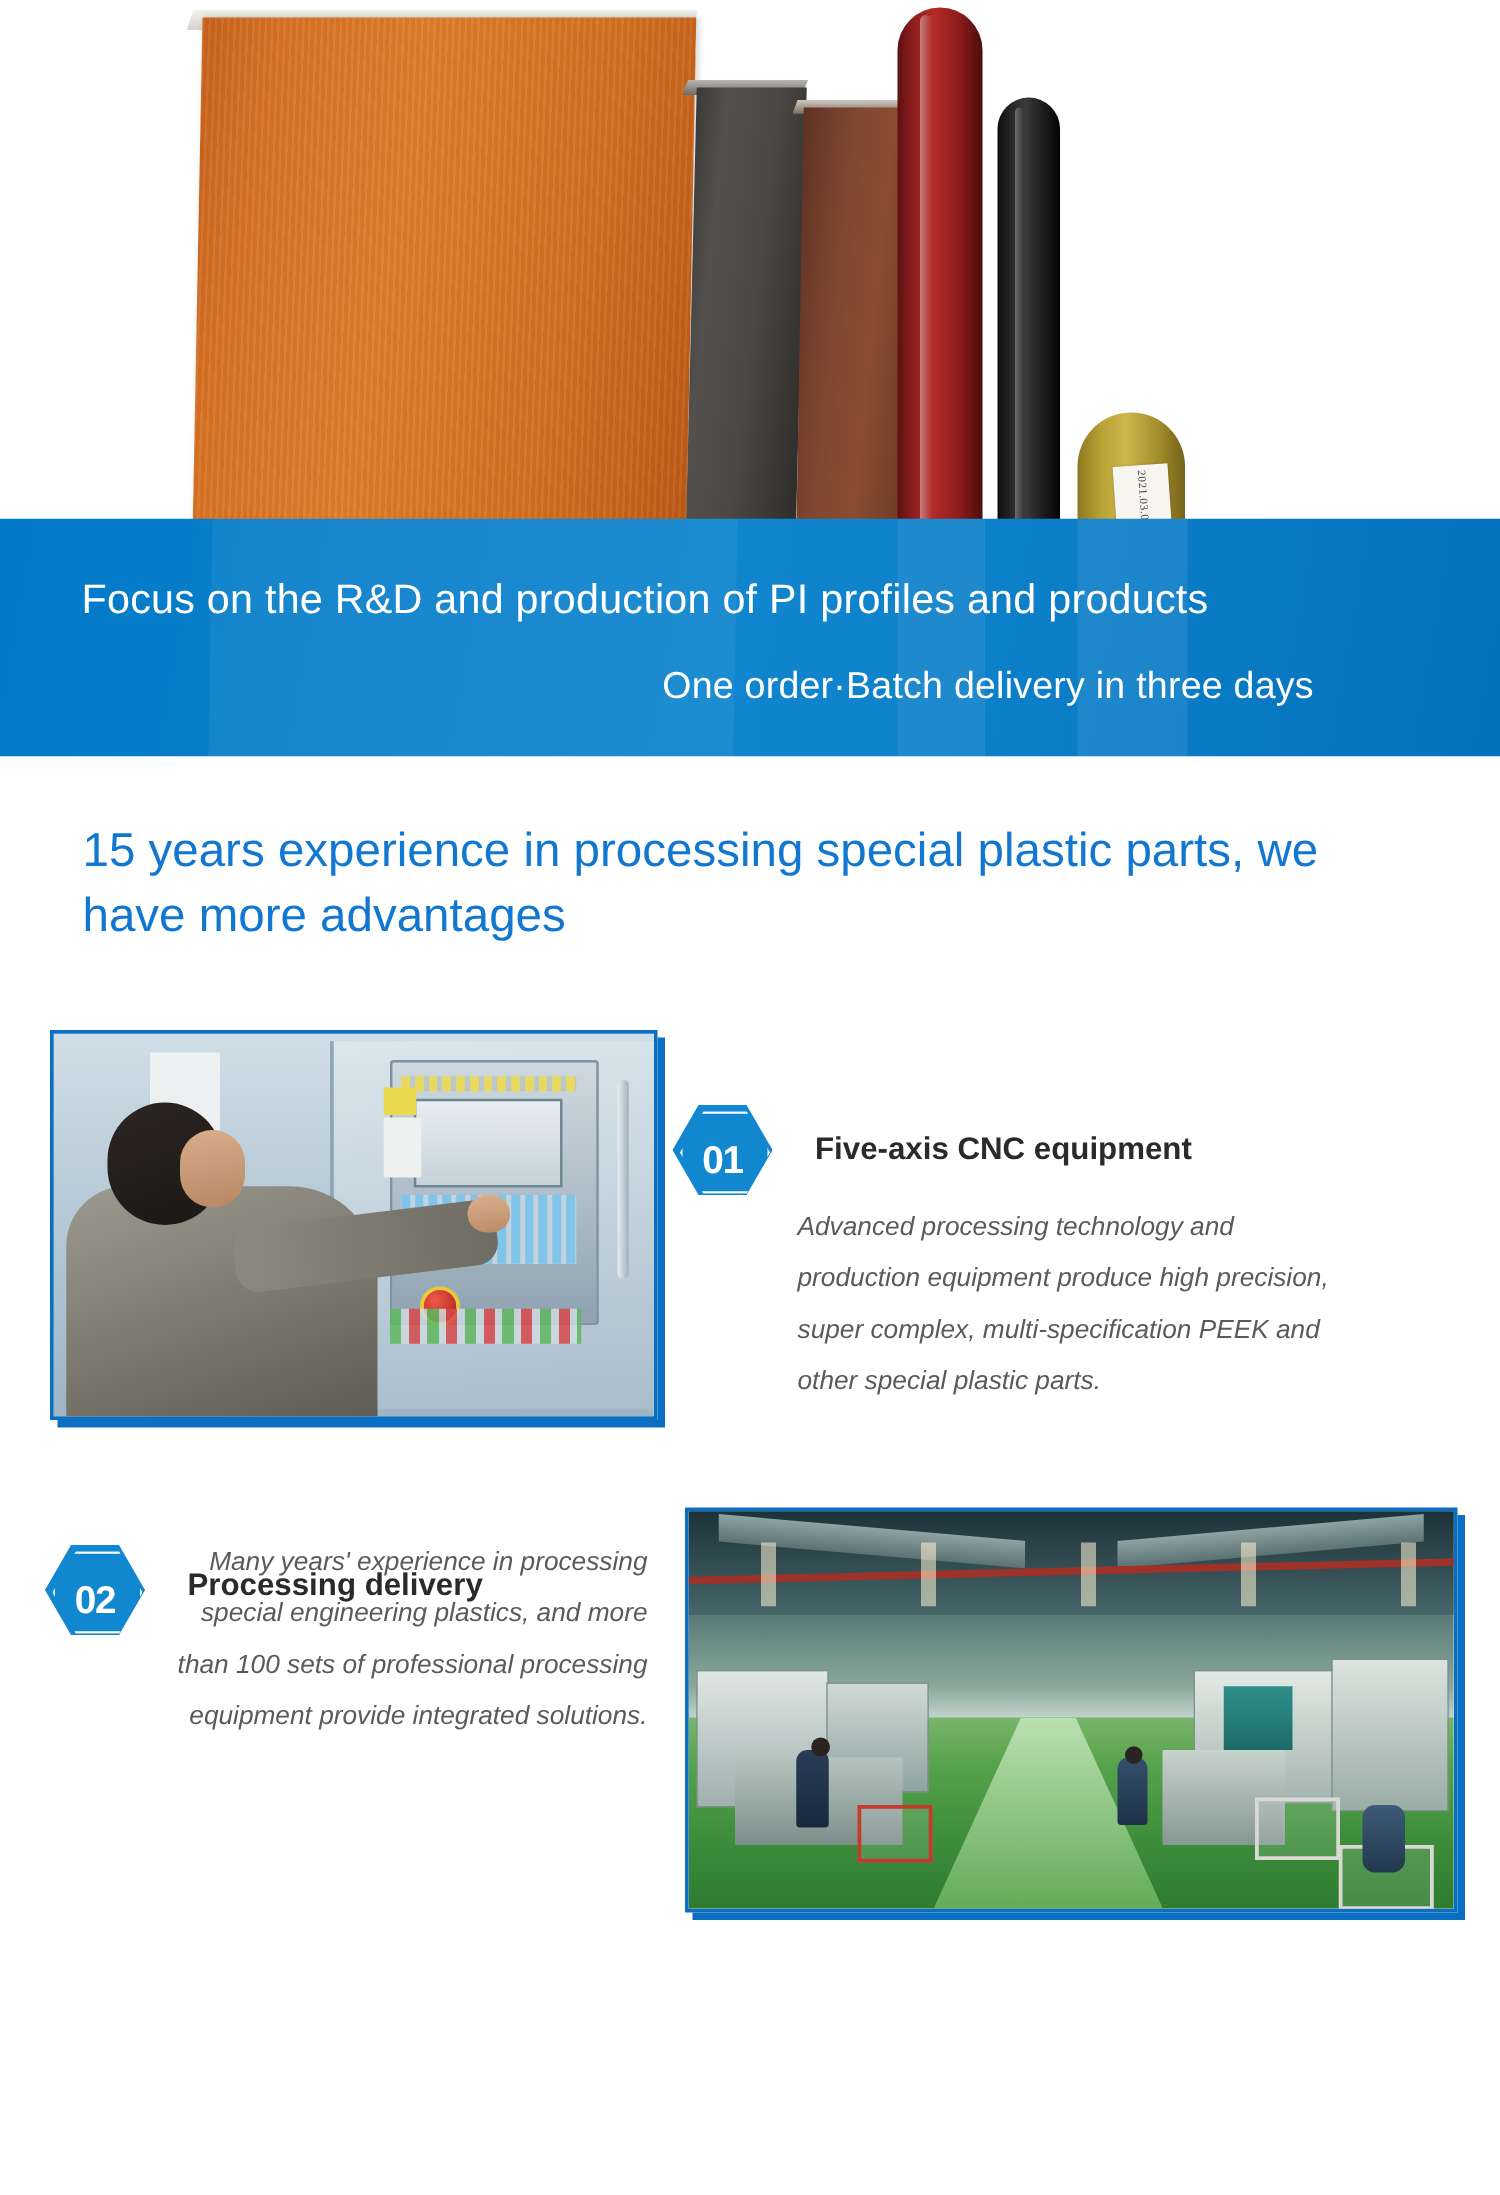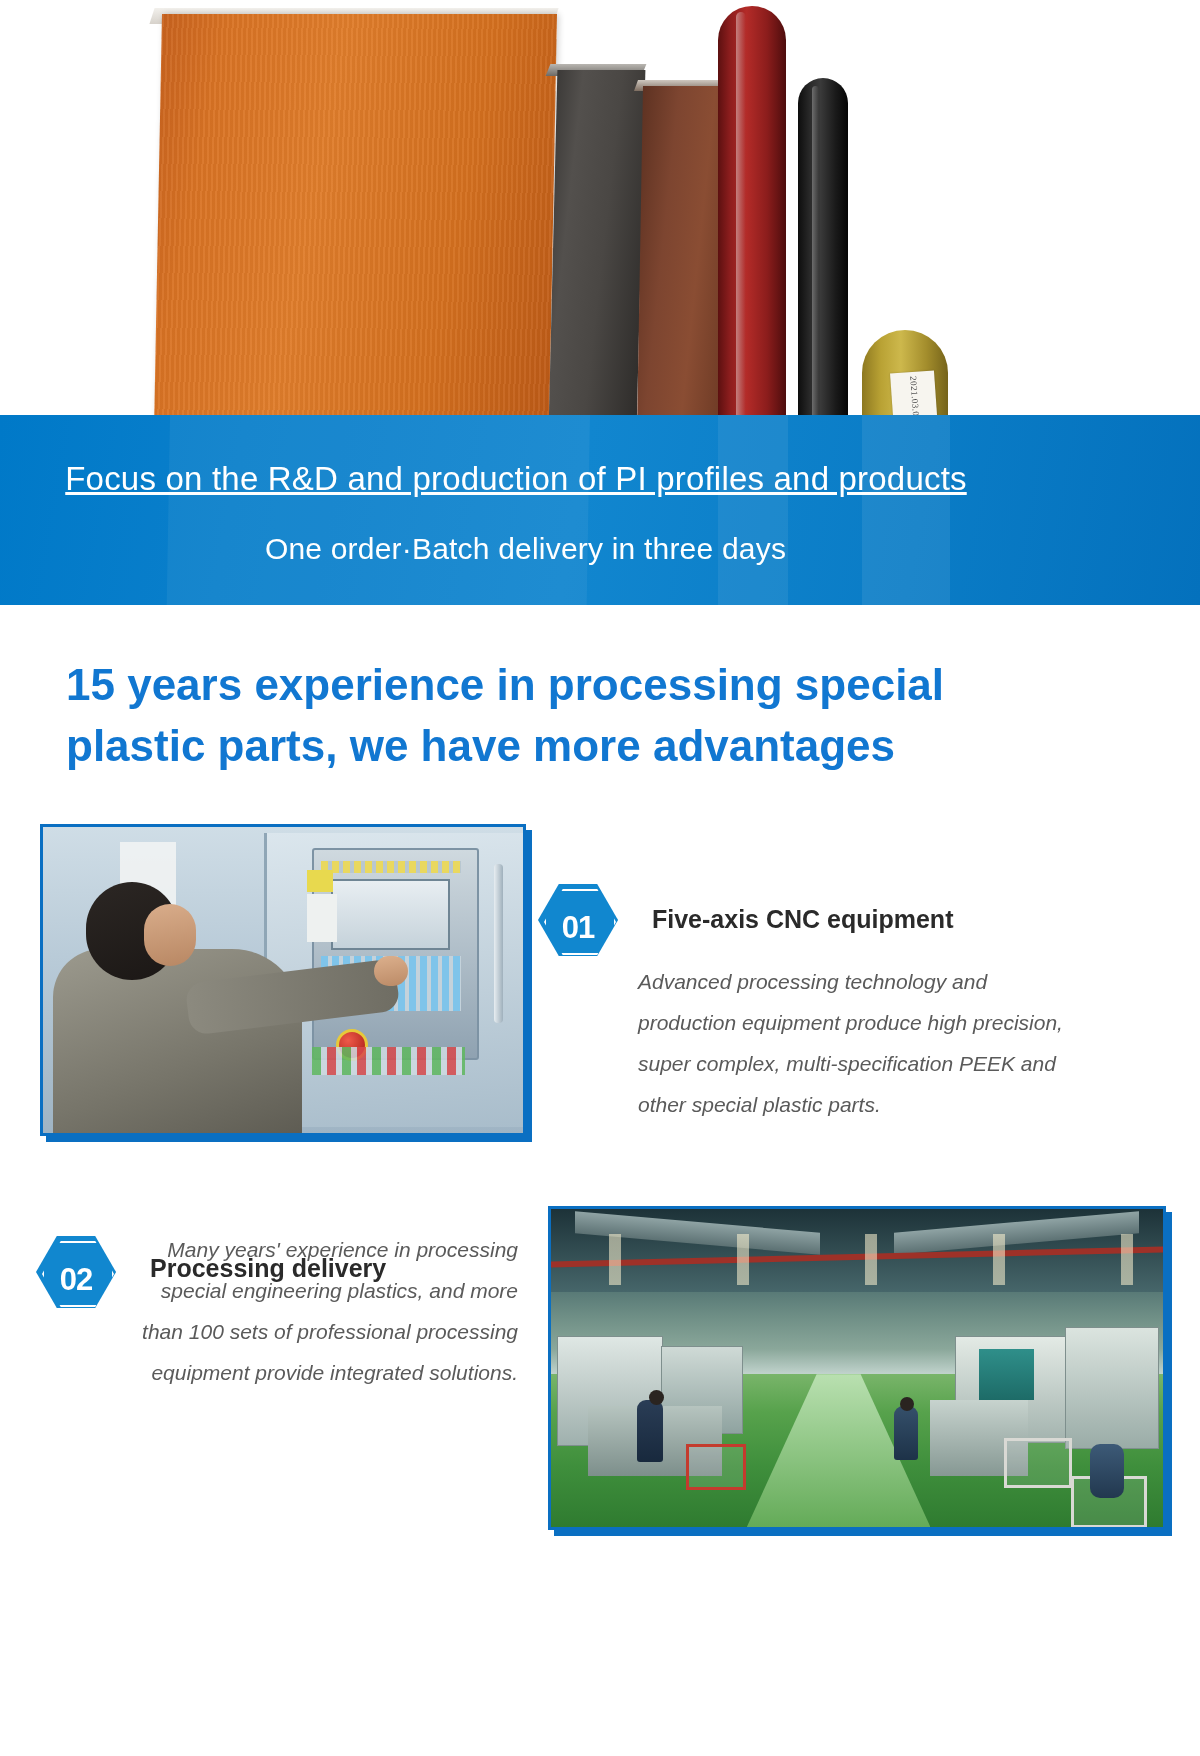--- a/index.html
+++ b/index.html
@@ -112,31 +112,31 @@
   .banner-ghost2{
     position:absolute;top:-180px;left:718px;width:70px;height:470px;
     background:rgba(255,255,255,.07);border-radius:34px 34px 0 0;
   }
   .banner-ghost3{
     position:absolute;top:-120px;left:862px;width:88px;height:420px;
     background:rgba(255,255,255,.08);border-radius:44px 44px 0 0;
   }
   .banner-line1{
     position:absolute;left:0;top:45px;width:1032px;text-align:center;
-    color:#ffffff;font-size:33px;letter-spacing:.2px;white-space:nowrap;text-decoration:underline;
+    color:#ffffff;font-size:33px;letter-spacing:.2px;white-space:nowrap;
   }
   .banner-line2{
-    position:absolute;left:0;top:117px;width:1051px;text-align:center;
+    position:absolute;left:0;top:117px;width:1051px;text-align:right;
     color:#ffffff;font-size:30px;letter-spacing:.2px;white-space:nowrap;
   }
 
   
   .section-heading{
     position:absolute;left:66px;top:655px;width:1000px;
-    color:#1177d1;font-size:44px;font-weight:bold;line-height:1.38;
+    color:#1177d1;font-size:38px;font-weight:normal;line-height:1.38;
   }
 
   
   .photo-frame{
     position:absolute;background:#ffffff;
     border:3px solid #0a6fc2;
     box-shadow:6px 6px 0 #0a6fc2;
     overflow:hidden;
   }
   .photo-1{left:40px;top:824px;width:480px;height:306px;}

